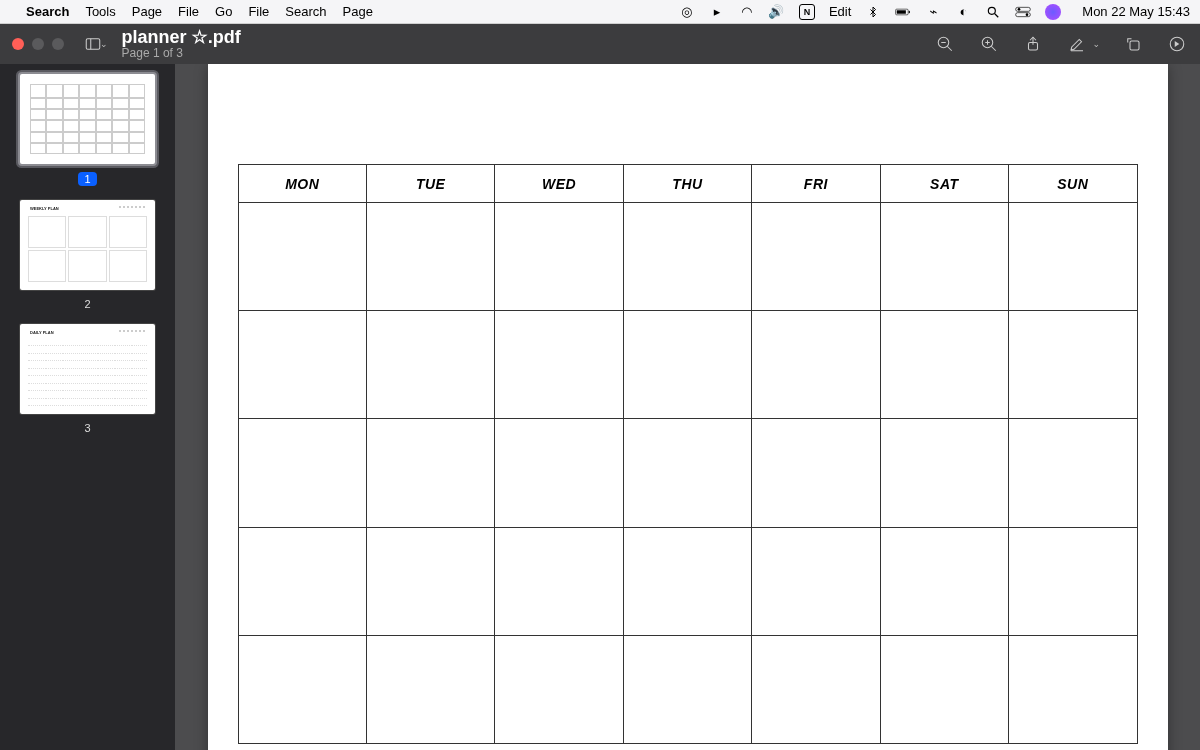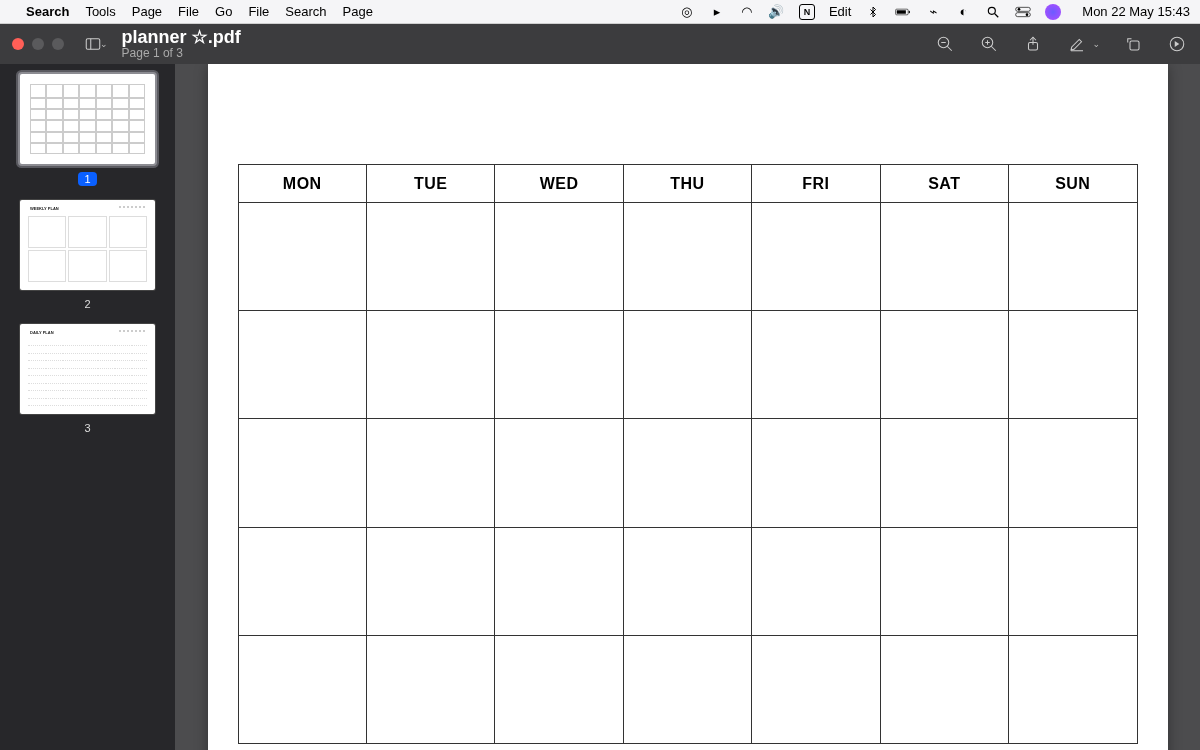--- a/index.html
+++ b/index.html
@@ -86,21 +86,21 @@
   .page {
     position: absolute; left: 50%; transform: translateX(-50%);
     top: 0px; width: 960px; height: 720px; background: #fff;
     box-shadow: 0 2px 12px rgba(0,0,0,.35);
     padding: 100px 30px 40px 30px;
   }
   .cal {
     width: 100%; height: 580px; border-collapse: collapse; table-layout: fixed;
   }
   .cal th, .cal td { border: 1.5px solid #333; }
-  .cal th { height: 38px; font-size: 16px; font-weight: 800; letter-spacing: .5px; }
+  .cal th { height: 38px; font-size: 14px; font-weight: 800; letter-spacing: .5px; font-style: italic; }
   .cal td { height: 108px; }
 </style>
 </head>
 <body>
 
 <div class="menubar">
   <div class="menubar-left">
     <span class="apple"></span>
     <span class="app">Search</span>
     <span>Tools</span>

